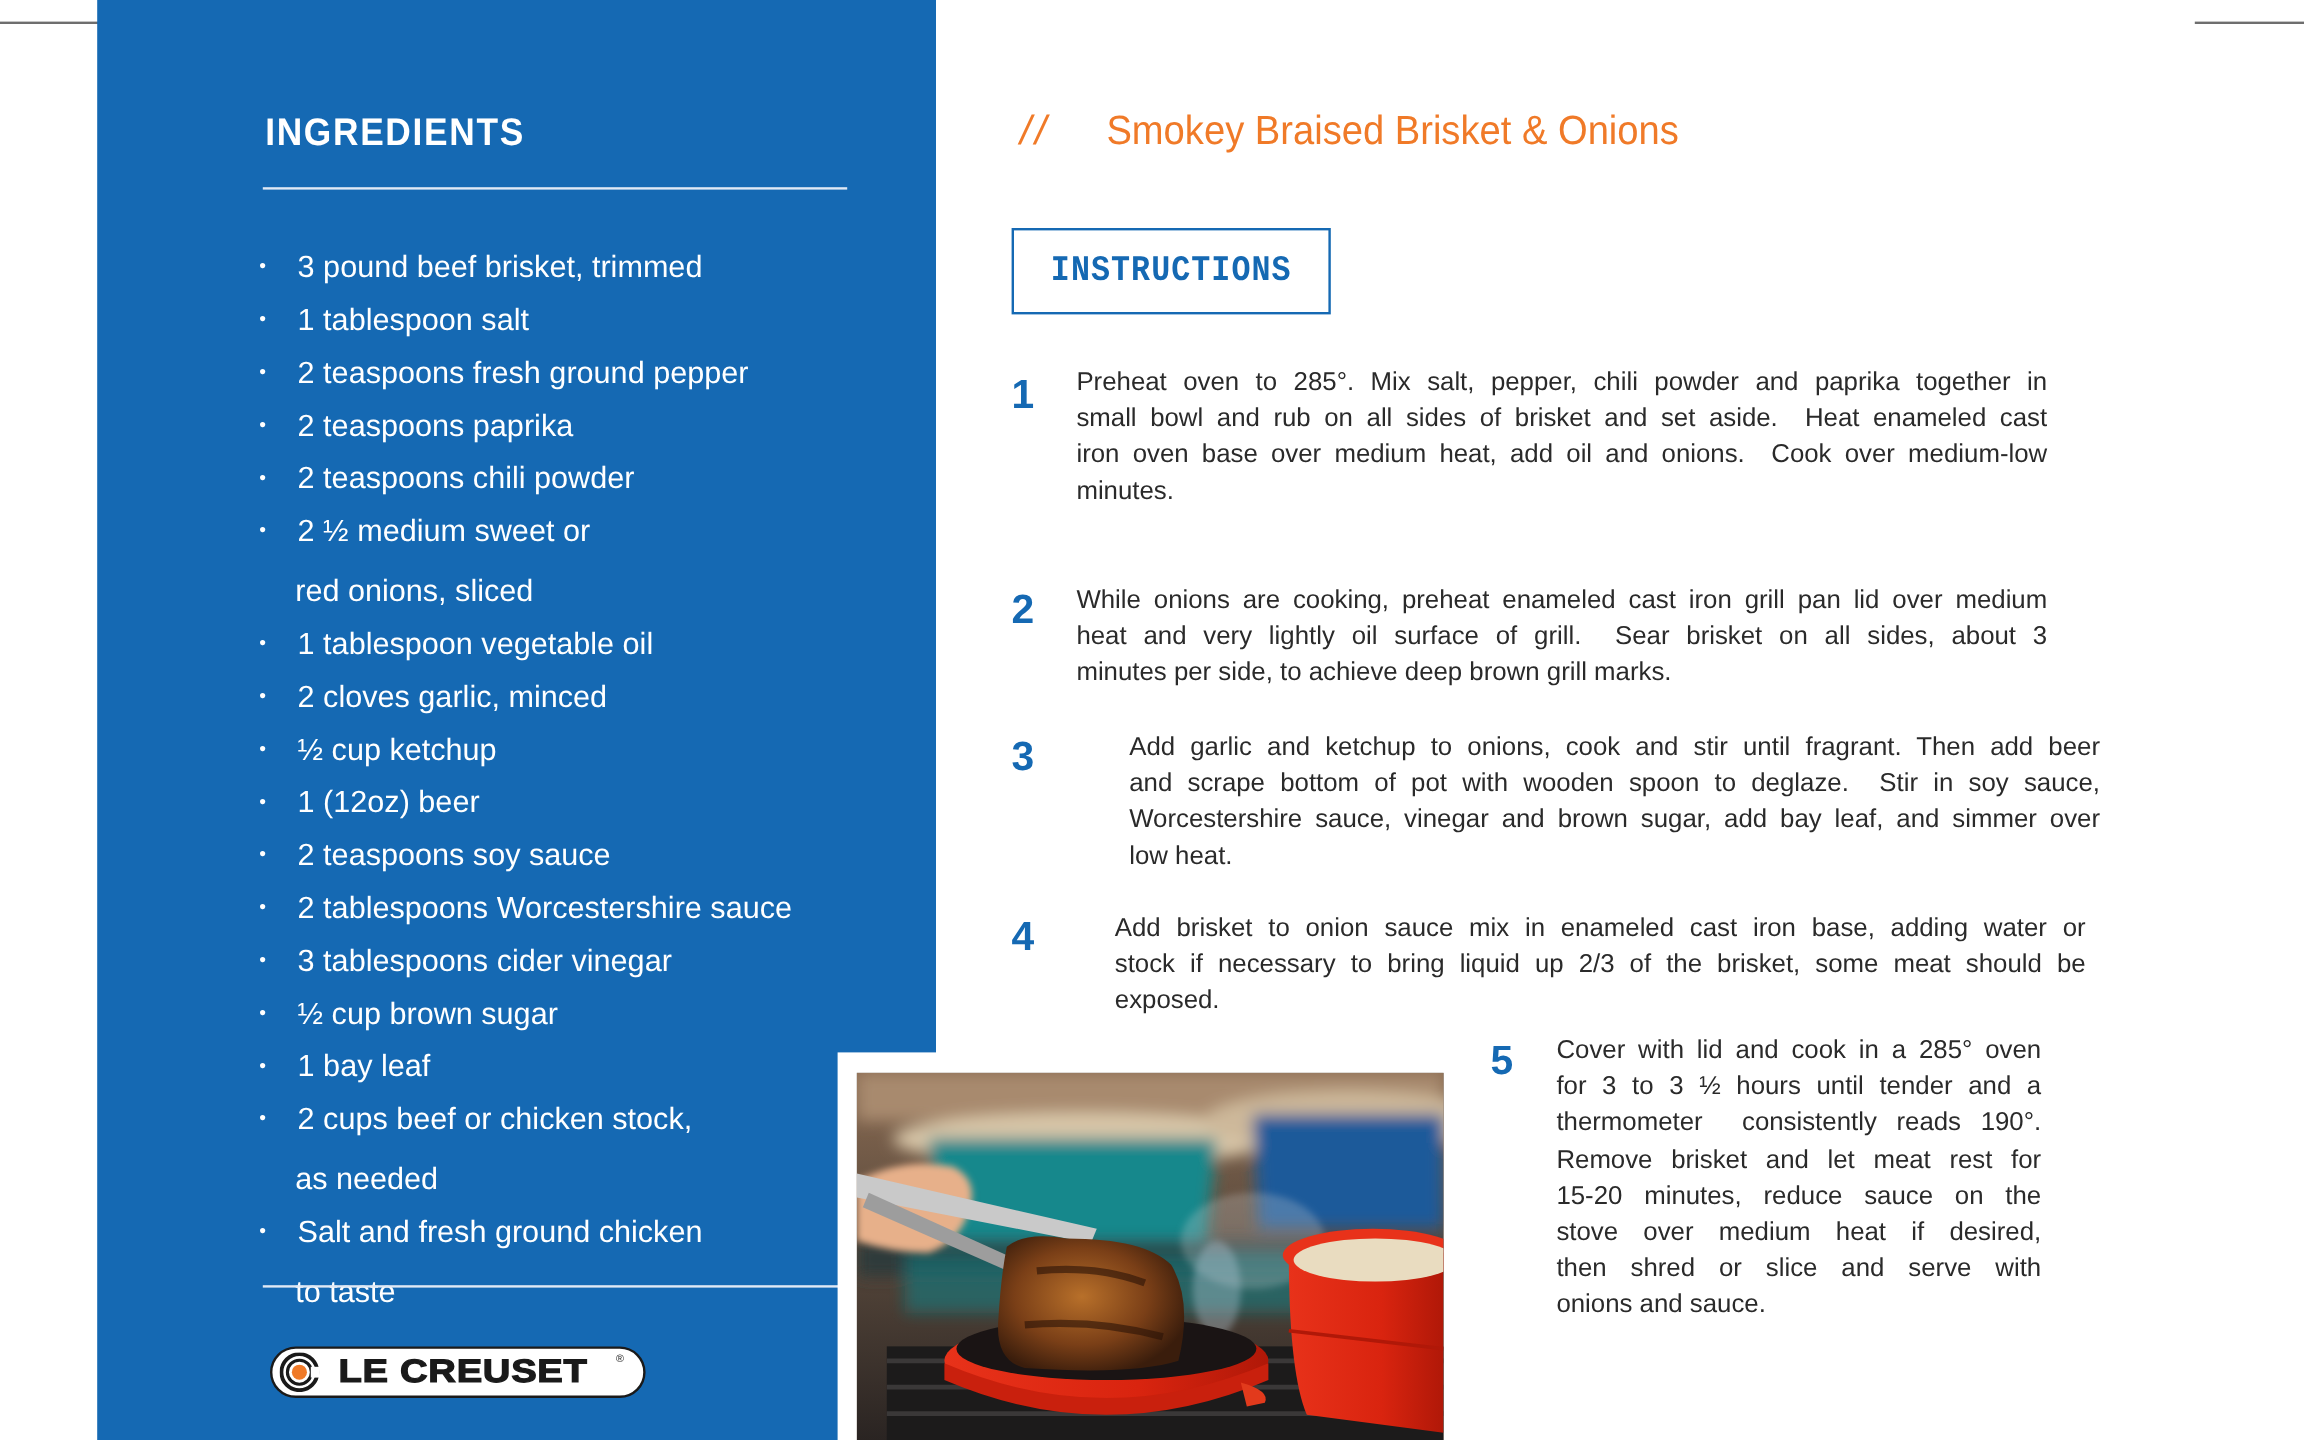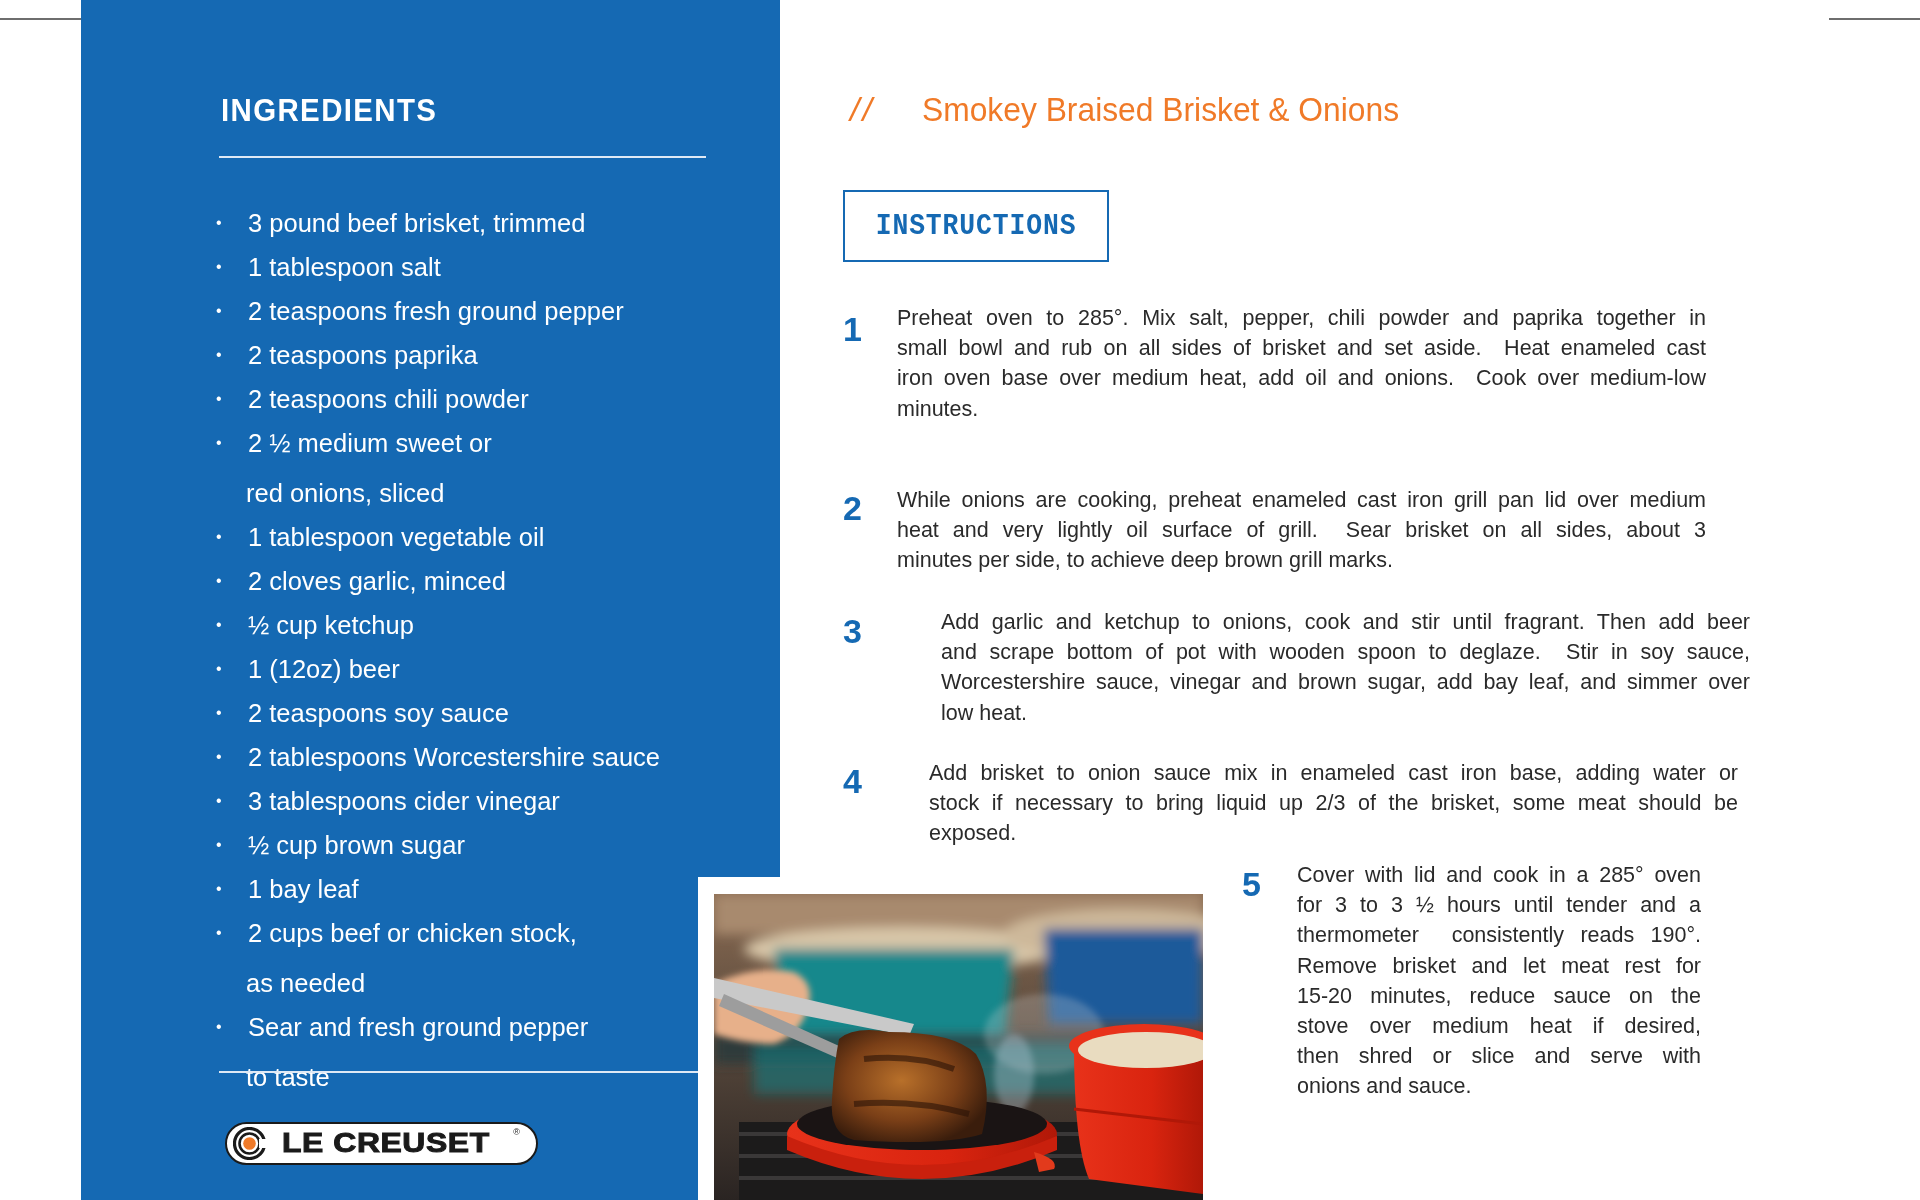--- a/index.html
+++ b/index.html
@@ -112,21 +112,21 @@
       <span class="ing-bullet">•</span>
       <span class="ing-line">1 bay leaf</span>
     </li>
     <li class="ing-item">
       <span class="ing-bullet">•</span>
       <span class="ing-line">2 cups beef or chicken stock,</span>
       <span class="ing-line cont">as needed</span>
     </li>
     <li class="ing-item">
       <span class="ing-bullet">•</span>
-      <span class="ing-line">Sear and fresh ground pepper</span>
+      <span class="ing-line">Salt and fresh ground chicken</span>
       <span class="ing-line cont">to taste</span>
     </li>
   </ul>
 
 <div class="rule rule-bottom"></div>
 
 <div class="logo">
   <span class="logo-mark">
     <svg width="33" height="33" viewBox="0 0 33 33">
       <circle cx="16.5" cy="16.5" r="15" fill="none" stroke="#1a1a1a" stroke-width="3.2"></circle>

